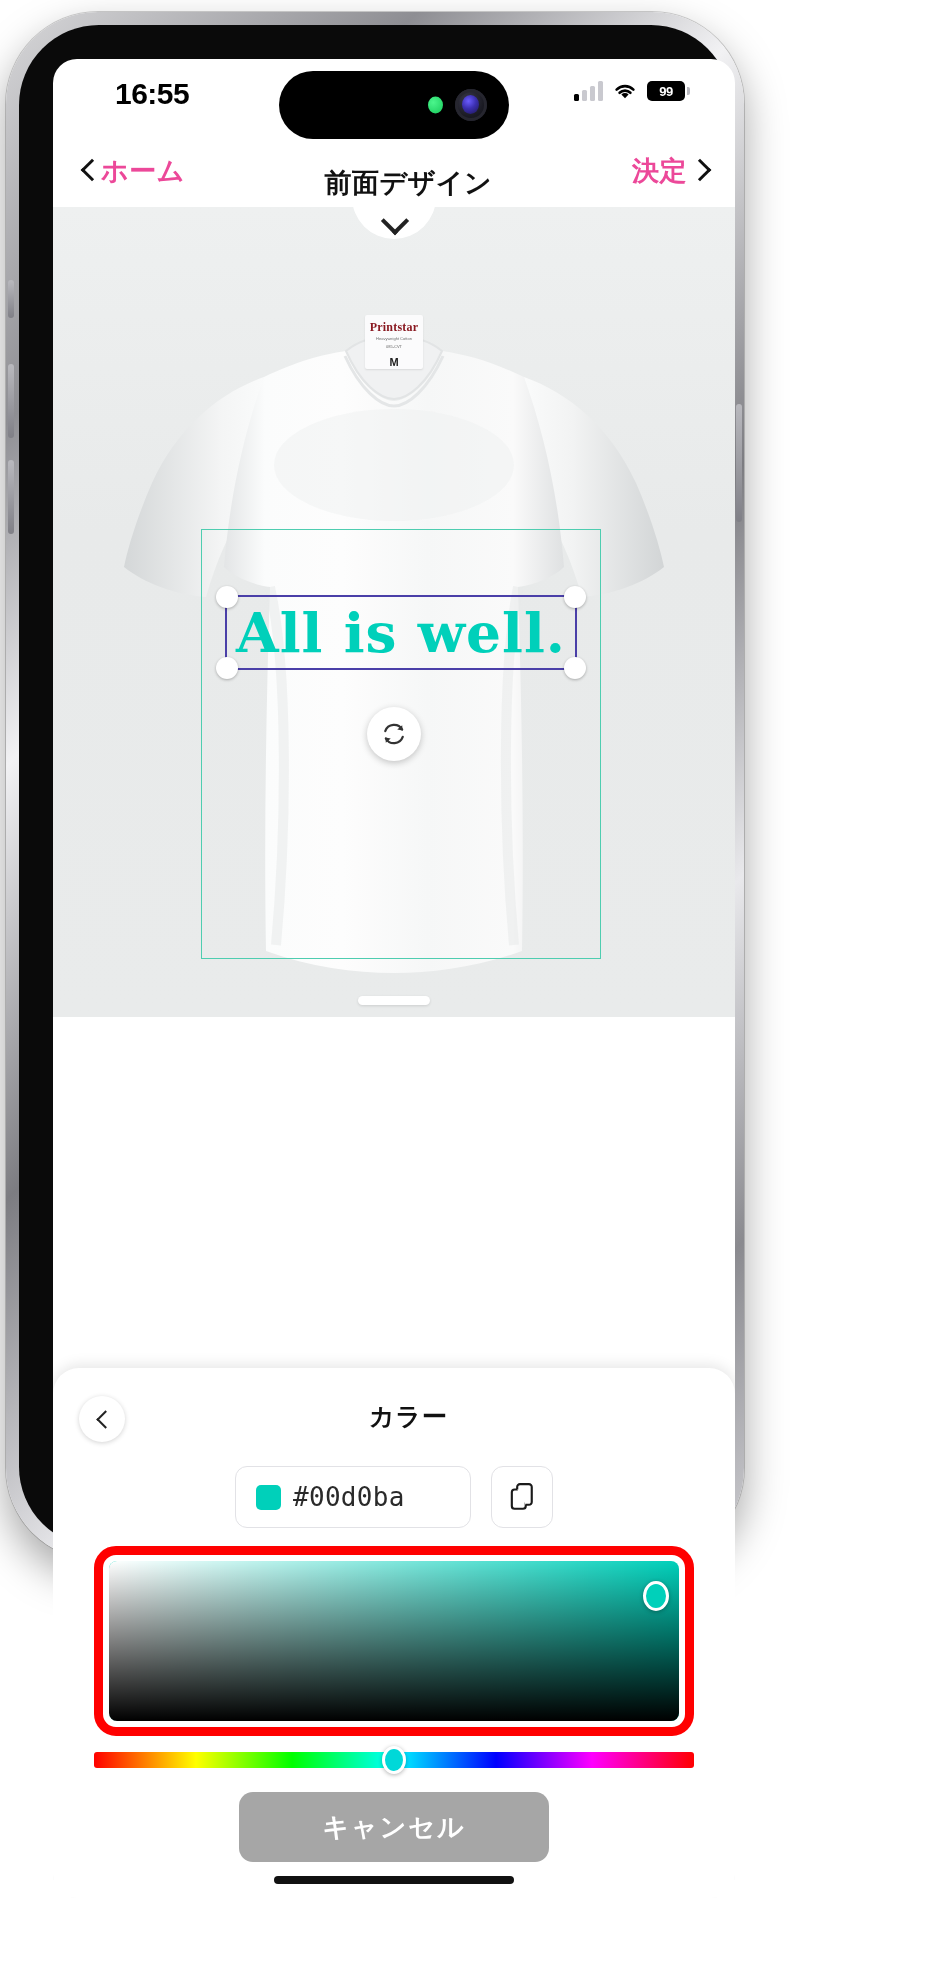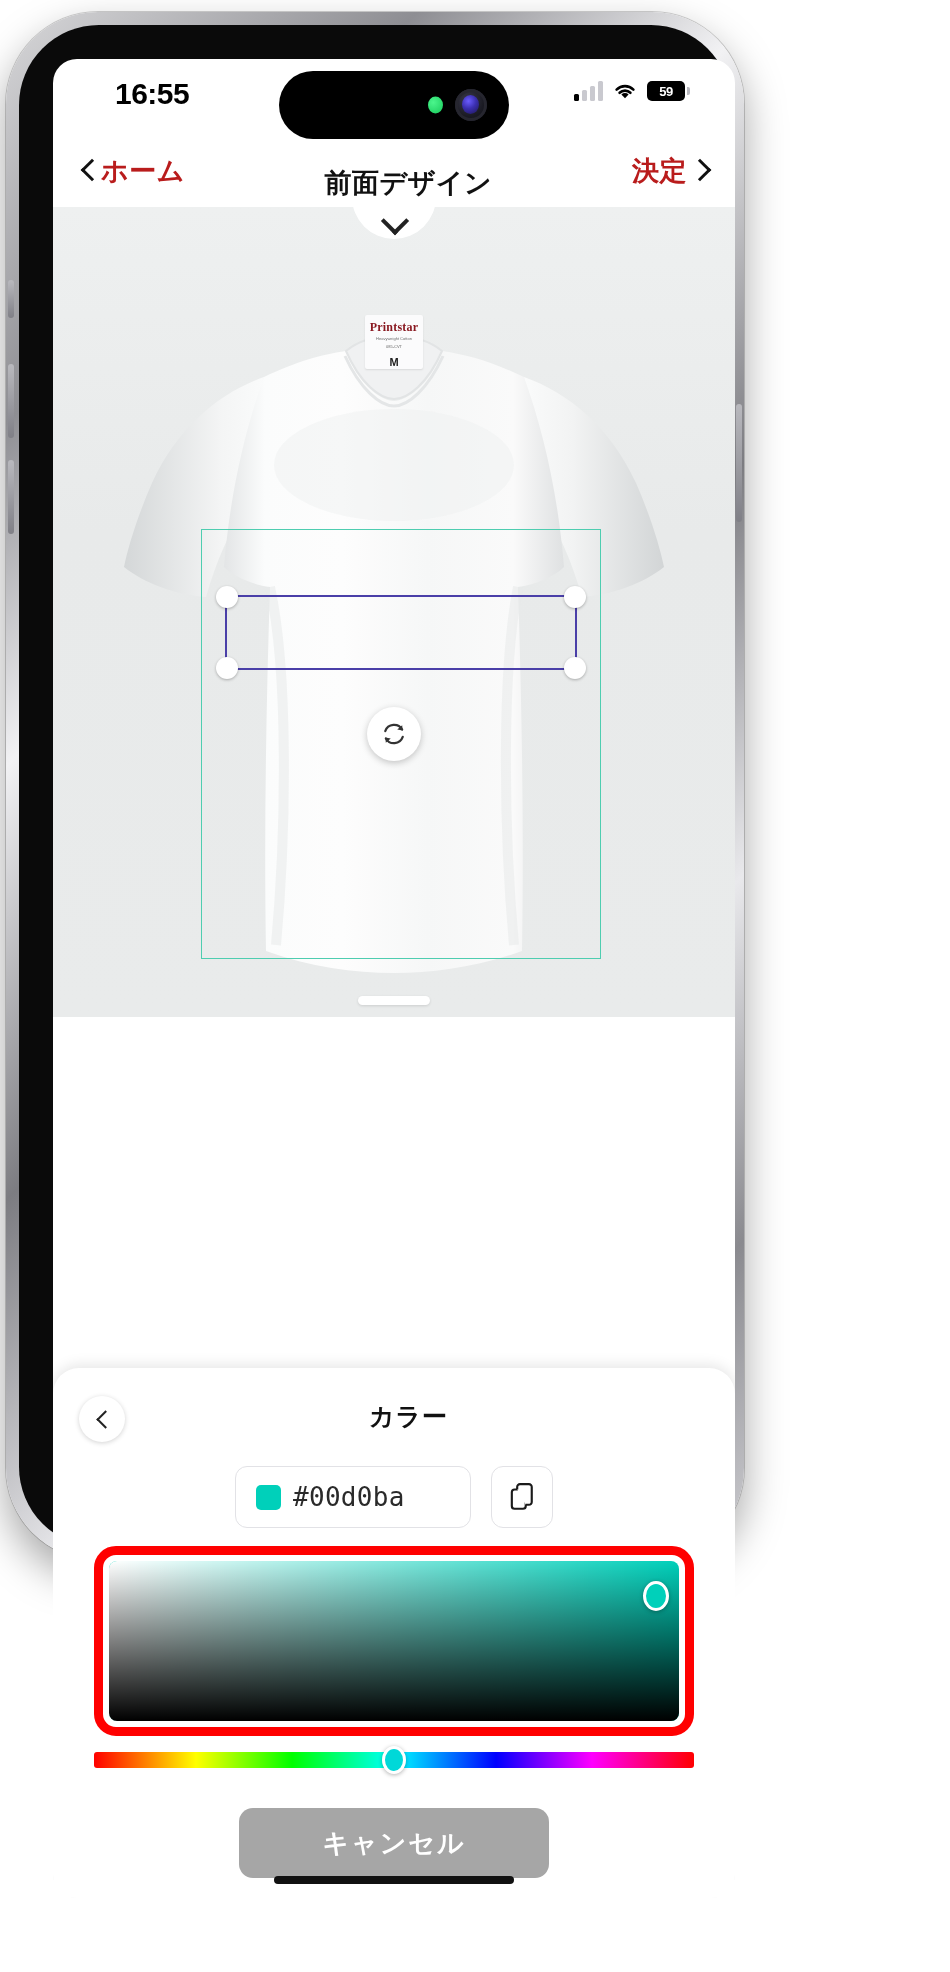--- a/index.html
+++ b/index.html
@@ -97,21 +97,21 @@
   }
 
   
   .navbar {
     position: absolute; left: 0; top: 76px; width: 682px; height: 72px;
     background: #fff; z-index: 5;
     display: flex; align-items: center; justify-content: space-between;
     padding: 0 28px;
   }
   .nav-btn { display: flex; align-items: center; gap: 4px; cursor: pointer; }
-  .nav-btn .lbl { font-size: 27px; font-weight: 700; color: #b91c1c; letter-spacing: 0.5px; }
+  .nav-btn .lbl { font-size: 27px; font-weight: 700; color: #ec4899; letter-spacing: 0.5px; }
   .chev { width: 16px; height: 28px; position: relative; flex: 0 0 auto; }
   .chev::before{
     content:""; position:absolute; left:3px; top:5px;
     width:13px; height:13px; border-left:3.5px solid #111; border-bottom:3.5px solid #111;
     transform: rotate(45deg);
   }
   .chev.right::before{ transform: rotate(225deg); left:1px; }
   .nav-title { font-size: 27px; font-weight: 700; color: #111; letter-spacing: 0.5px; margin-top: 24px; }
 
   
@@ -254,21 +254,21 @@
       #ff0000 0%, #ffff00 17%, #00ff00 33%, #00ffff 50%,
       #0000ff 67%, #ff00ff 83%, #ff0000 100%);
   }
   .hue-thumb {
     position:absolute; top: 50%; width: 24px; height: 28px; border-radius:50%;
     border: 3px solid #fff; box-shadow: 0 1px 4px rgba(0,0,0,.3);
     transform: translate(-50%,-50%);
   }
 
   .cancel-btn {
-    display:block; margin: 40px auto 0; width: 310px; height: 70px;
+    display:block; margin: 24px auto 0; width: 310px; height: 70px;
     border-radius: 14px; background:#a6a6a6; border:none; cursor:pointer;
     color:#fff; font-size: 26px; font-weight: 700; letter-spacing: 2px;
     font-family: "Liberation Sans", sans-serif;
   }
 
   .home-indicator {
     position:absolute; left:50%; transform:translateX(-50%); bottom: 14px;
     width: 240px; height: 8px; border-radius: 4px; background:#111; z-index: 9;
   }
 </style>
@@ -302,21 +302,21 @@
                 <i></i>
             </div>
             <div class="wifi">
               <svg width="26" height="20" viewBox="0 0 26 20">
                 <path d="M13 17.3 L9.4 13.4 a5.2 5.2 0 0 1 7.2 0 Z" fill="#000"></path>
                 <path d="M4.6 8.6 a12 12 0 0 1 16.8 0" stroke="#000" stroke-width="2.6" fill="none" stroke-linecap="round"></path>
                 <path d="M7.6 11.8 a7.8 7.8 0 0 1 10.8 0" stroke="#000" stroke-width="2.6" fill="none" stroke-linecap="round"></path>
               </svg>
             </div>
             <div class="batt">
-              <span>59</span>
+              <span>99</span>
             </div>
           </div>
         </div>
 
         <div class="navbar">
           <div class="nav-btn">
             <span class="chev"></span>
             <span class="lbl">ホーム</span>
           </div>
           <div class="nav-title">前面デザイン</div>
@@ -382,20 +382,21 @@
 
           <div class="print-guide" style="border-color: rgb(78, 205, 176);"></div>
 
           <div class="sel-box" style="border-color: rgb(74, 63, 168);">
             <span class="handle tl"></span>
             <span class="handle tr"></span>
             <span class="handle bl"></span>
             <span class="handle br"></span>
           </div>
 
+          <div class="design-text" id="design-text" style="color: rgb(0, 208, 186);">All is well.</div>
 
           <div class="rotate-btn">
             <svg width="28" height="28" viewBox="0 0 24 24">
               <path d="M4.5 9.5 A8 8 0 0 1 19 8.2" fill="none" stroke="#333" stroke-width="1.9" stroke-linecap="round"></path>
               <path d="M19.5 14.5 A8 8 0 0 1 5 15.8" fill="none" stroke="#333" stroke-width="1.9" stroke-linecap="round"></path>
               <path d="M19 4.4 L19.4 9 L14.8 8.2 Z" fill="#333"></path>
               <path d="M5 19.6 L4.6 15 L9.2 15.8 Z" fill="#333"></path>
             </svg>
           </div>
 

